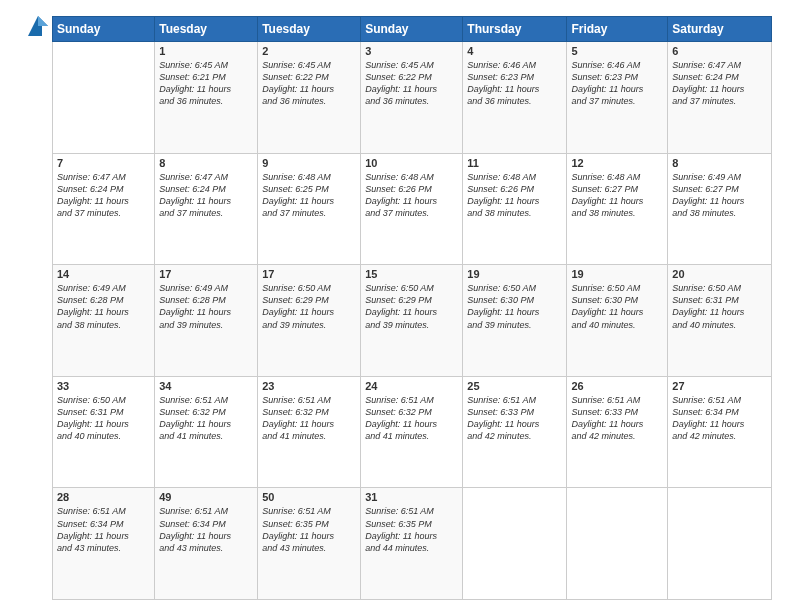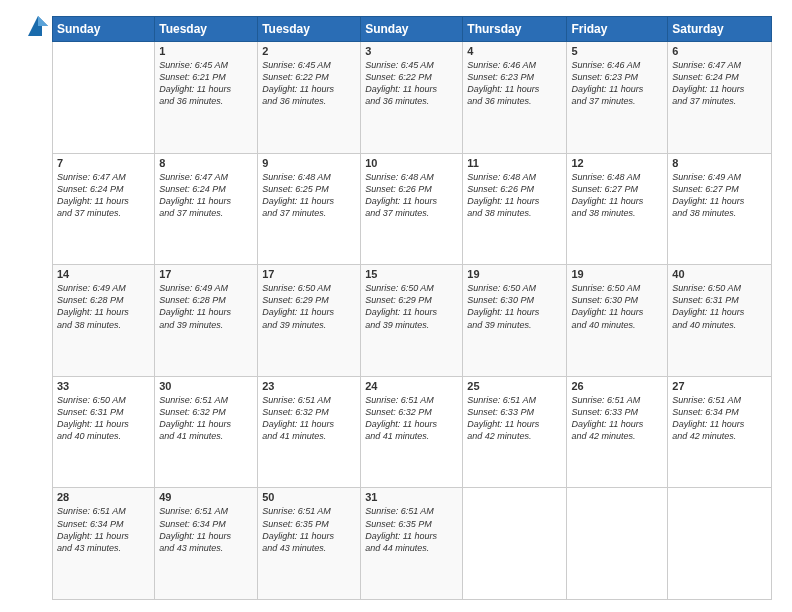--- a/index.html
+++ b/index.html
@@ -266,37 +266,37 @@
 and 39 minutes.</div>
           </td>
           <td>
             <span class="day-number">19</span>
             <div class="day-info" style="white-space: pre-line;">Sunrise: 6:50 AM
 Sunset: 6:30 PM
 Daylight: 11 hours
 and 40 minutes.</div>
           </td>
           <td>
-            <span class="day-number">40</span>
+            <span class="day-number">20</span>
             <div class="day-info" style="white-space: pre-line;">Sunrise: 6:50 AM
 Sunset: 6:31 PM
 Daylight: 11 hours
 and 40 minutes.</div>
           </td>
         </tr>
         <tr>
           <td>
             <span class="day-number">33</span>
             <div class="day-info" style="white-space: pre-line;">Sunrise: 6:50 AM
 Sunset: 6:31 PM
 Daylight: 11 hours
 and 40 minutes.</div>
           </td>
           <td>
-            <span class="day-number">30</span>
+            <span class="day-number">34</span>
             <div class="day-info" style="white-space: pre-line;">Sunrise: 6:51 AM
 Sunset: 6:32 PM
 Daylight: 11 hours
 and 41 minutes.</div>
           </td>
           <td>
             <span class="day-number">23</span>
             <div class="day-info" style="white-space: pre-line;">Sunrise: 6:51 AM
 Sunset: 6:32 PM
 Daylight: 11 hours

